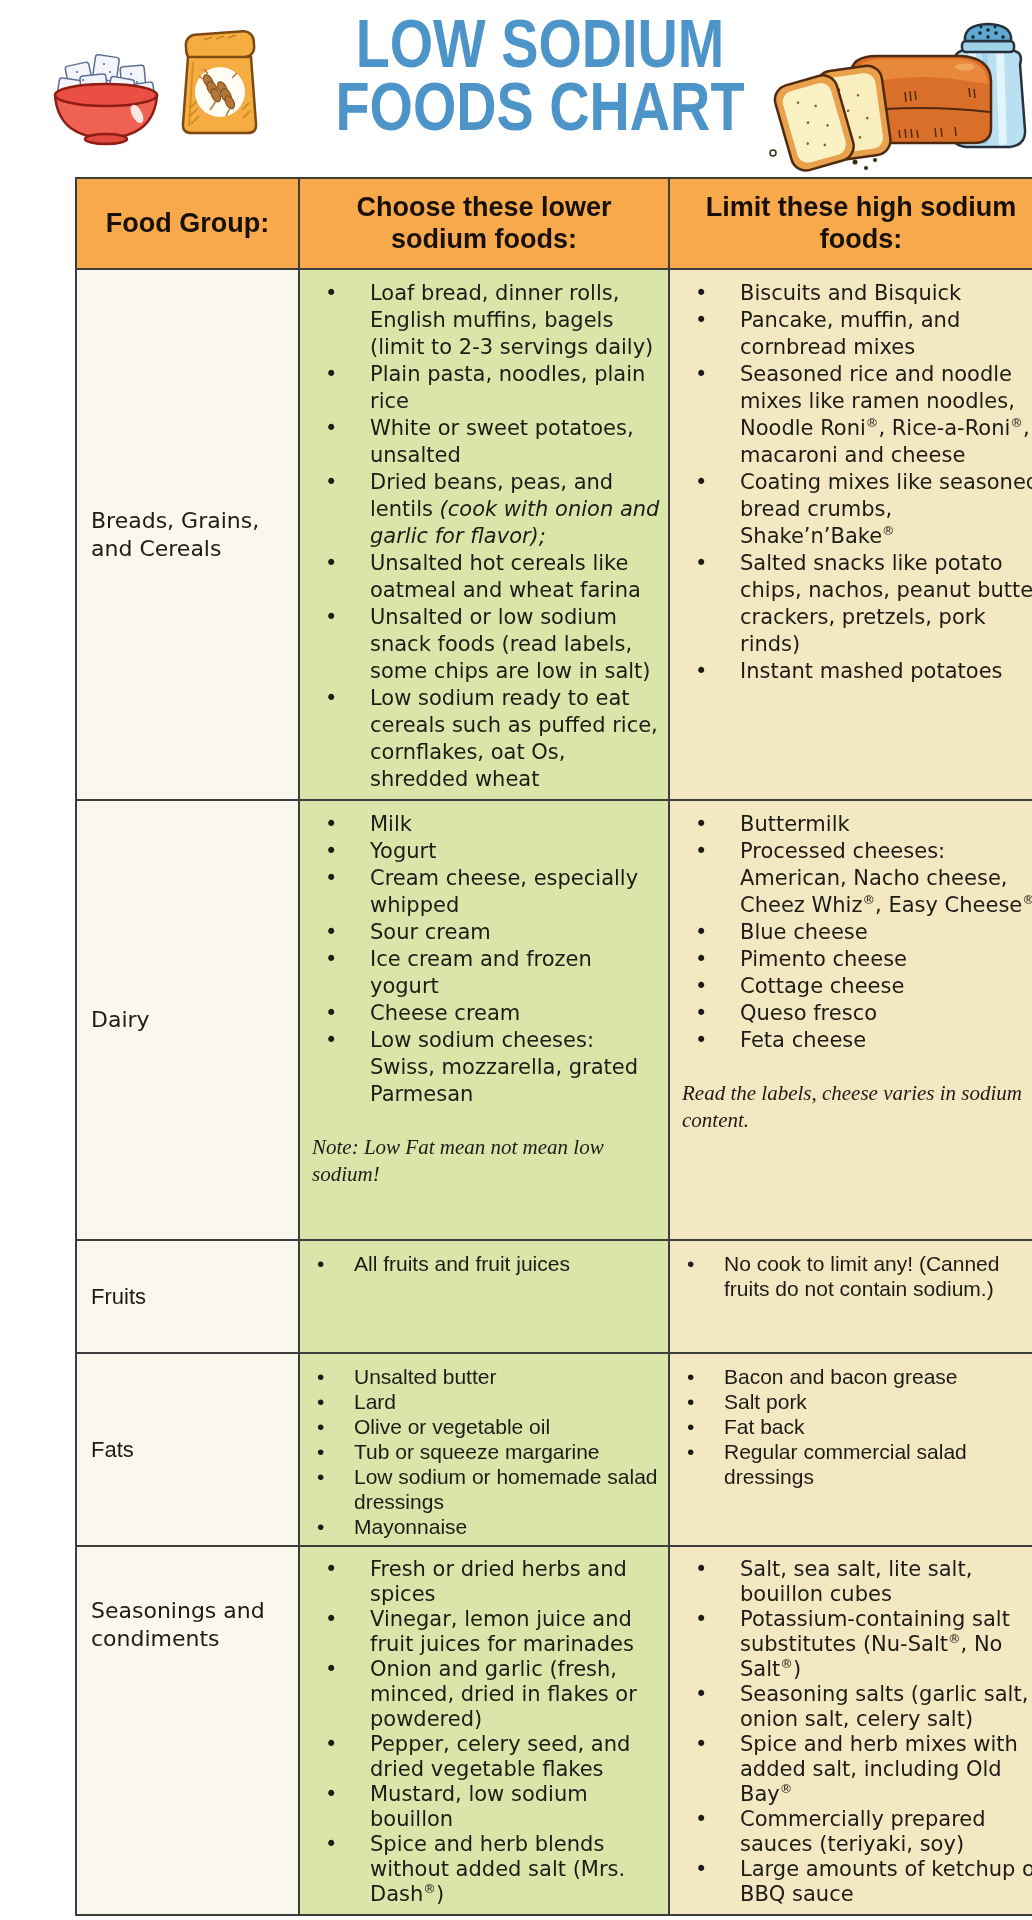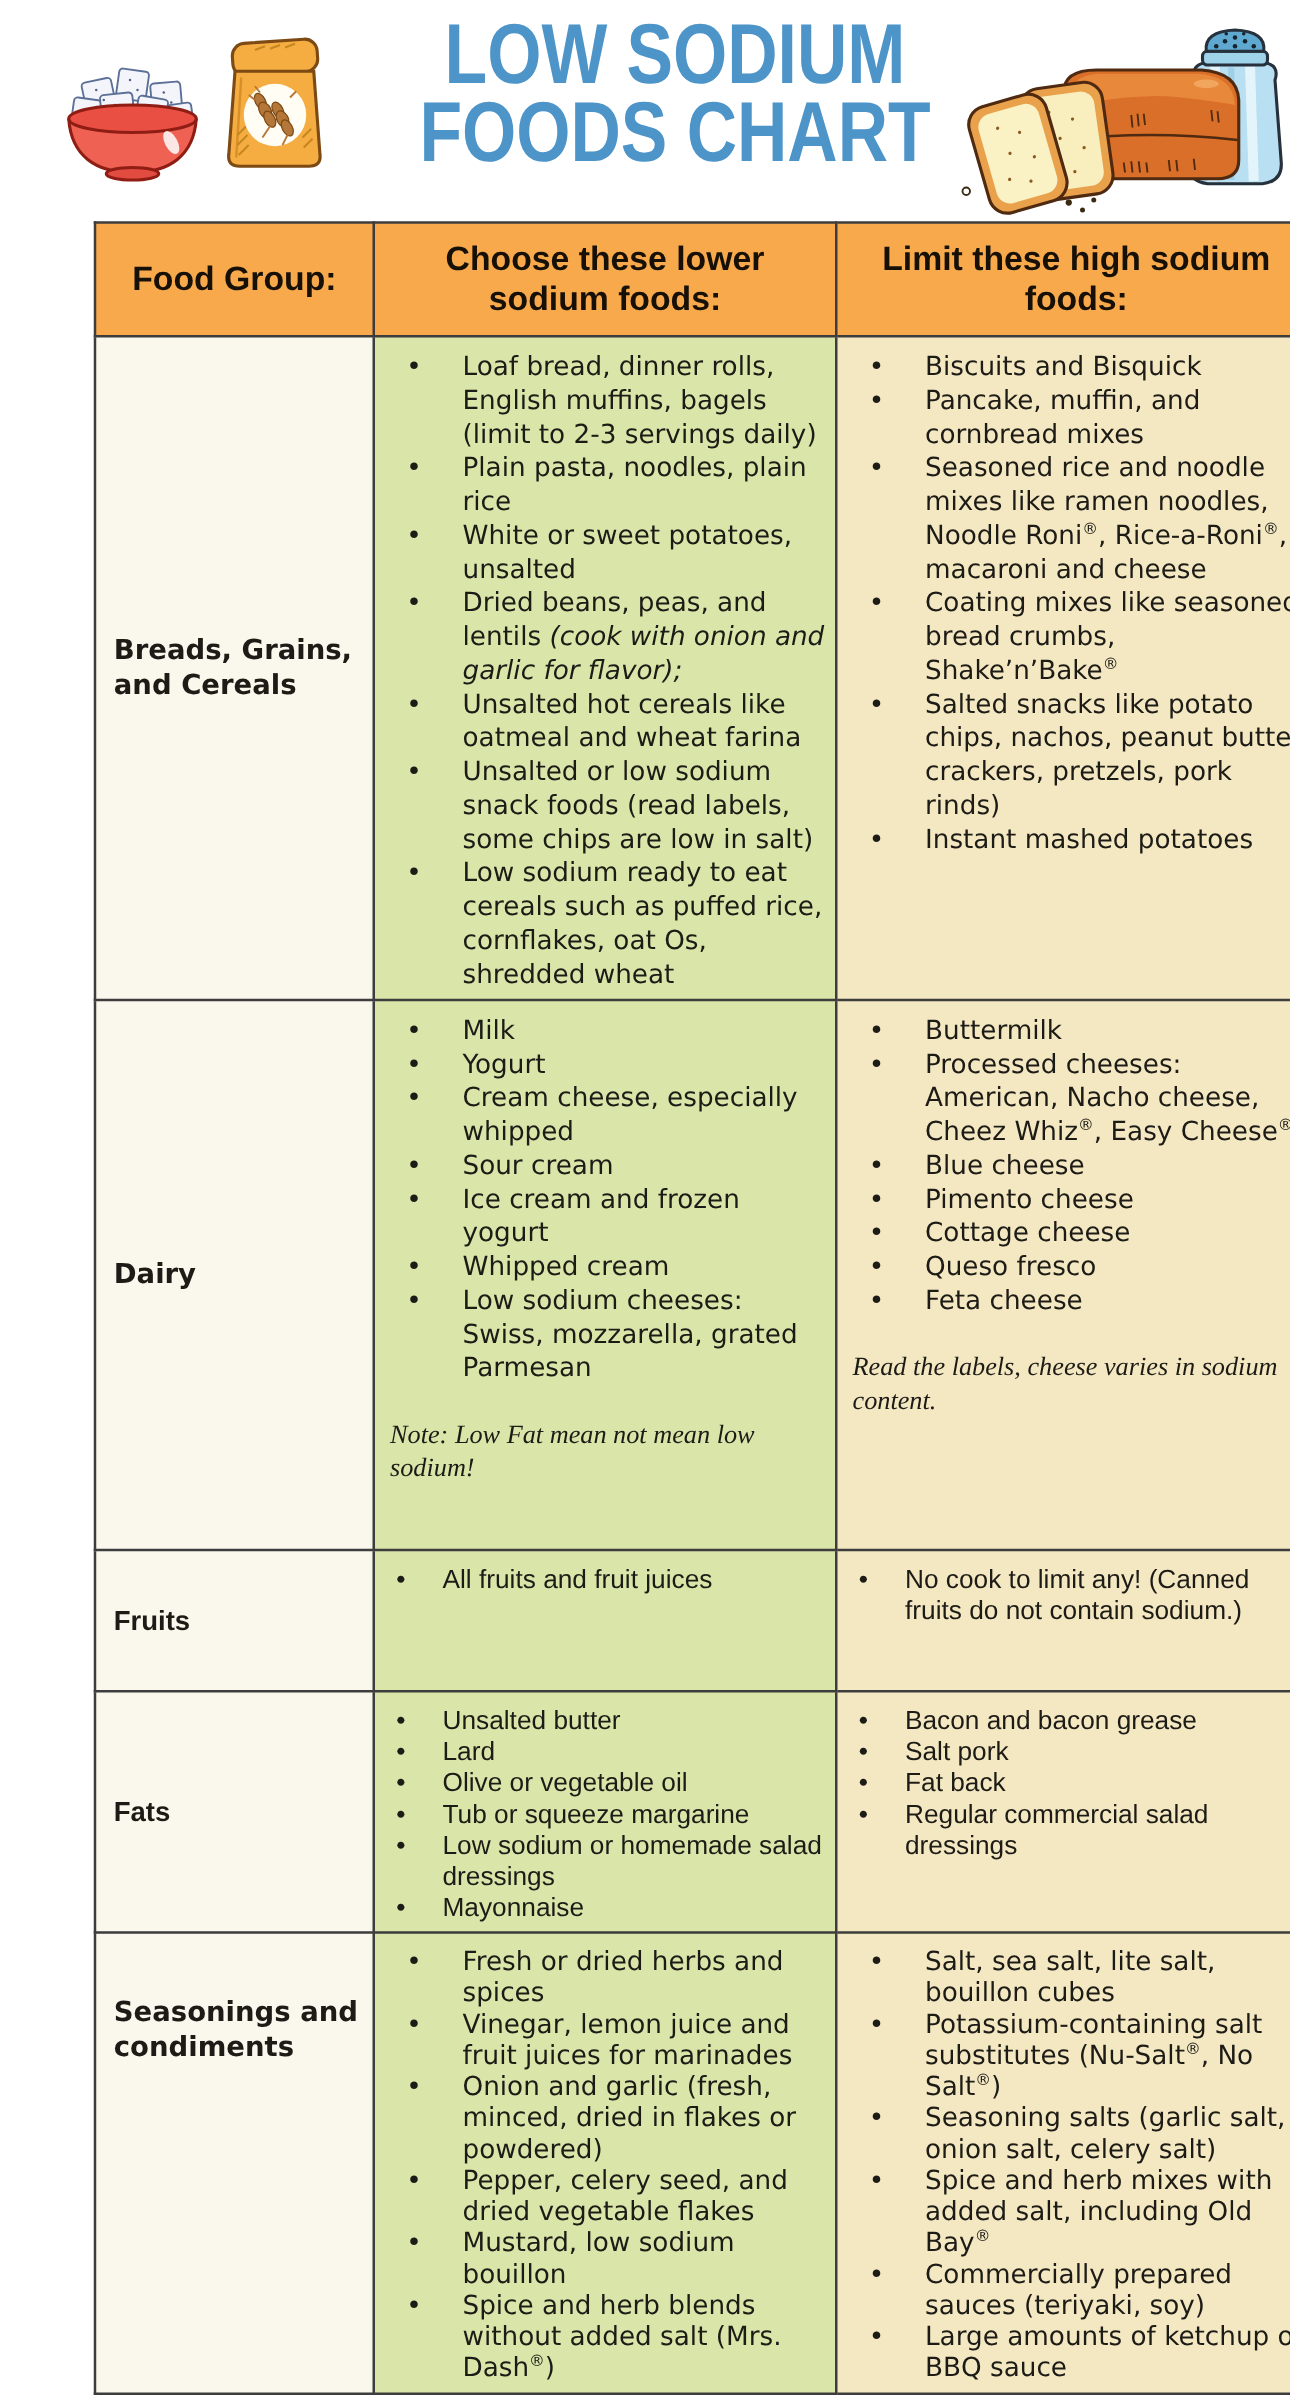--- a/index.html
+++ b/index.html
@@ -19,21 +19,21 @@
   table.chart{position:absolute;top:177px;left:51px;width:977px;border-collapse:collapse;
               table-layout:fixed;}
   col.c-group{width:223px;} col.c-low{width:370px;} col.c-high{width:384px;}
   th,td{border:2px solid var(--border-dark,#3d3d3d);}
   th{background:var(--header-orange,#f7a94c);font-family:"Liberation Sans",sans-serif;
      font-weight:bold;font-size:27px;line-height:1.18;text-align:center;vertical-align:middle;
      color:#171007;white-space:pre-line;padding:4px;}
   tr.r-header{height:91px;}
   tr.r-breads{height:504px;} tr.r-dairy{height:440px;} tr.r-fruits{height:113px;}
   tr.r-fats{height:187px;} tr.r-seasonings{height:369px;}
-  td.group{background:var(--label-cream,#faf7ed);font-weight:bold;font-size:22px;
+  td.group{background:var(--label-cream,#faf7ed);font-weight:normal;font-size:22px;
            line-height:1.25;vertical-align:middle;padding:0 0 0 14px;}
   td.group.top-label{vertical-align:top;padding-top:50px;}
   td.low{background:var(--low-green,#dae5a9);vertical-align:top;padding:10px 6px 6px 0;}
   td.high{background:var(--high-tan,#f4e8c2);vertical-align:top;padding:10px 6px 6px 0;}
   ul.blist{margin:0;padding:0;list-style:none;}
   ul.blist li{position:relative;padding-left:70px;}
   ul.blist li::before{content:"\2022";position:absolute;left:25px;}
   .wide td{font-family:"DejaVu Sans",sans-serif;}
   .narrow td{font-family:"Liberation Sans",sans-serif;}
   .wide ul.blist li,.wide .note{font-size:21px;line-height:27px;}
@@ -233,21 +233,21 @@
       </tr>
       <tr class="r-dairy wide">
         <td class="group">Dairy</td>
         <td class="low">
           <ul class="blist">
               <li>Milk</li>
               <li>Yogurt</li>
               <li>Cream cheese, especially whipped</li>
               <li>Sour cream</li>
               <li>Ice cream and frozen yogurt</li>
-              <li>Whipped cream</li>
+              <li>Cheese cream</li>
               <li>Low sodium cheeses: Swiss, mozzarella, grated Parmesan</li>
             </ul>
           <p class="note">Note: Low Fat mean not mean low sodium!</p>
         </td>
         <td class="high">
           <ul class="blist">
               <li>Buttermilk</li>
               <li>Processed cheeses: American, Nacho cheese, Cheez Whiz<sup>®</sup>, Easy Cheese<sup>®</sup></li>
               <li>Blue cheese</li>
               <li>Pimento cheese</li>

